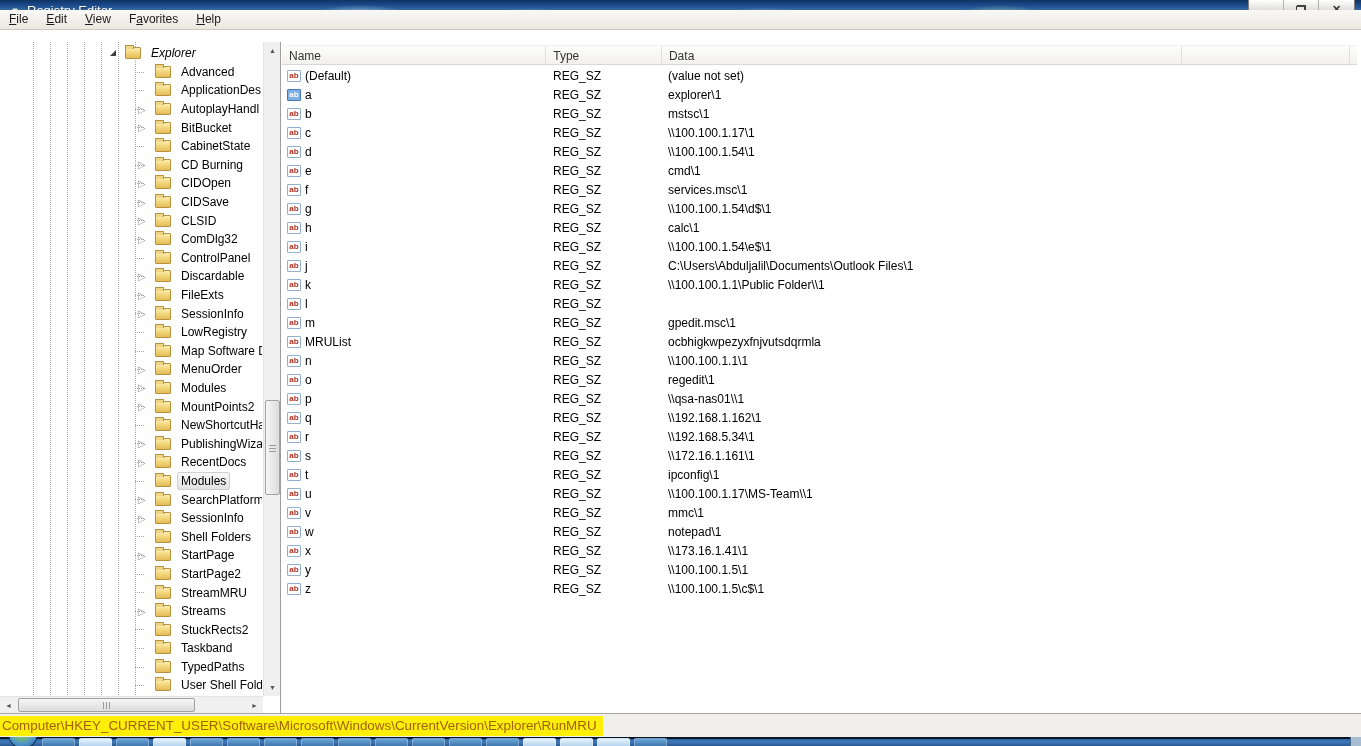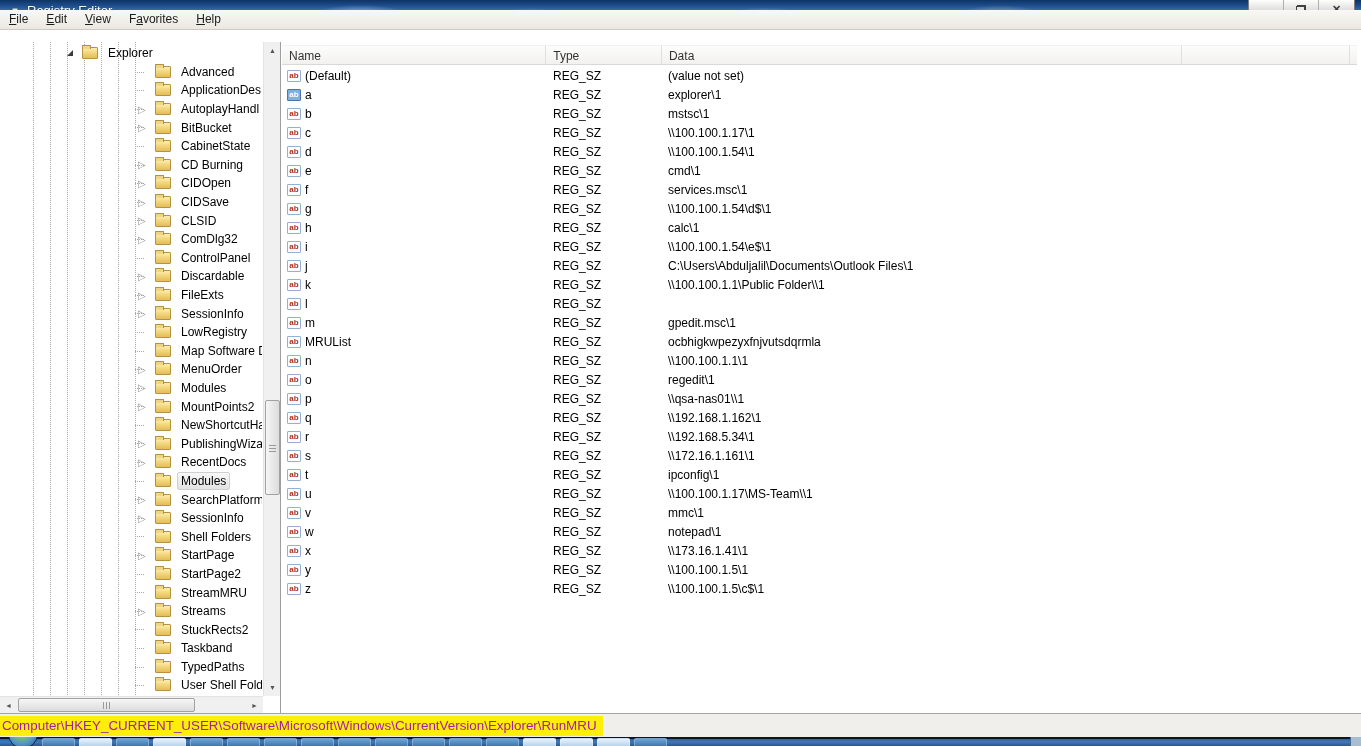--- a/index.html
+++ b/index.html
@@ -55,21 +55,21 @@
       repeating-linear-gradient(180deg,#a9a9a9 0 1px,transparent 1px 2px),
       repeating-linear-gradient(180deg,#a9a9a9 0 1px,transparent 1px 2px),
       repeating-linear-gradient(180deg,#a9a9a9 0 1px,transparent 1px 2px),
       repeating-linear-gradient(180deg,#a9a9a9 0 1px,transparent 1px 2px),
       repeating-linear-gradient(180deg,#a9a9a9 0 1px,transparent 1px 2px);
     background-size:1px 100%,1px 100%,1px 100%,1px 100%,1px 100%,1px 100%,1px 100%;
     background-position:33px 0,50px 0,67px 0,84px 0,101px 0,118px 0,135px 0;
     background-repeat:no-repeat; }
   .tree { position:absolute; left:0; top:2px; width:262px; }
   .trow { height:18.6px; display:flex; align-items:center; font-size:12px; color:#000; white-space:nowrap; overflow:hidden; }
-  .trow.root  { padding-left:65px; }
+  .trow.root  { padding-left:108px;font-style:italic; }
   .trow.child { padding-left:138px;
     background:repeating-linear-gradient(90deg,#a9a9a9 0 1px,transparent 1px 2px);
     background-size:10px 1px; background-position:135px 9px; background-repeat:no-repeat; }
   .expander { flex:0 0 17px; display:flex; align-items:center; font-size:10px; color:#9a9a9a; }
   .tri-expanded { width:0; height:0; border-left:6px solid transparent; border-bottom:6px solid #3c3c3c; margin-left:2px; }
   .folder { flex:0 0 16px; width:16px; height:12px; margin-right:6px; position:relative;
     background:linear-gradient(180deg,#fdeeb3 0%,#f3d77e 45%,#e3bd58 100%);
     border:1px solid #b6913f; border-radius:1px; }
   .folder::before { content:""; position:absolute; left:-1px; top:-3px; width:7px; height:3px;
     background:#efd684; border:1px solid #b6913f; border-bottom:none; border-radius:1px 1px 0 0; }
@@ -102,21 +102,21 @@
     background:#fff; border:1px solid #93afd2; border-radius:1px;
     font-size:8px; font-weight:bold; color:#b03226; text-align:center; line-height:10px; }
   .abicon.sel { background:#7fb0e2; border-color:#4678b0; color:#fff; }
   .lcell { position:absolute; top:2px; white-space:nowrap; color:#000; }
   .cname { left:23px; } .ctype { left:271px; } .cdata { left:386px; }
 
   
   .statusbar { position:absolute; left:0; top:713px; width:1361px; height:24px;
     background:#f0efec; border-top:1px solid #a8a5a0; overflow:hidden; }
   .statuspath { display:inline-block; margin-top:2px; padding:2px 6px 3px 2px;
-    background:#ffee08; color:#a21caf; font-size:13.4px; white-space:nowrap; }
+    background:#ffee08; color:#a16207; font-size:13.4px; white-space:nowrap; }
 
   
   .taskbar { position:absolute; left:0; top:737px; width:1361px; height:9px;
     background:linear-gradient(180deg,#0a1626 0px, #0a1626 1.5px, #2e66a3 2px, #4079ba 55%, #27578f 100%); overflow:hidden; }
   .orb { position:absolute; left:8px; top:-18px; width:30px; height:30px; border-radius:50%;
     background:radial-gradient(circle at 45% 35%, #d9eab2 0%, #7fc06a 30%, #4f93cc 60%, #1c4c86 100%);
     border:1px solid #0d2135; }
   .tbtn { position:absolute; top:1px; width:33px; height:8px; border-radius:2px 2px 0 0;
     background:linear-gradient(#6fa5d8,#3d76ad); border:1px solid rgba(255,255,255,.28); border-bottom:none; }
   .tbtn.lit { background:linear-gradient(#e9f3fc,#b5d2ec); }

